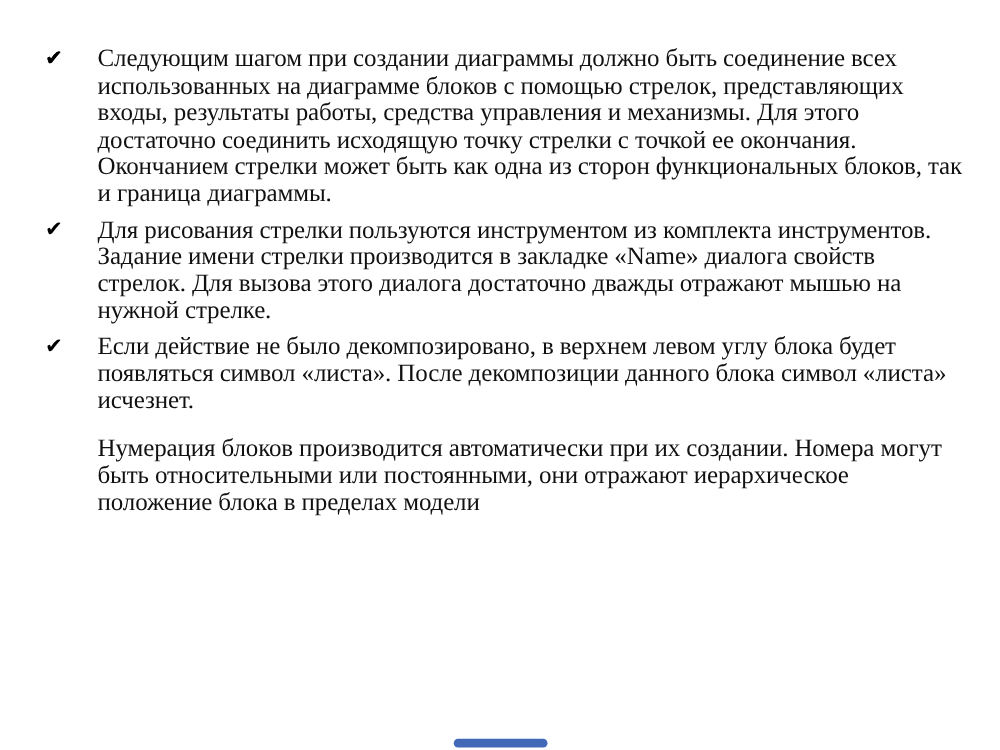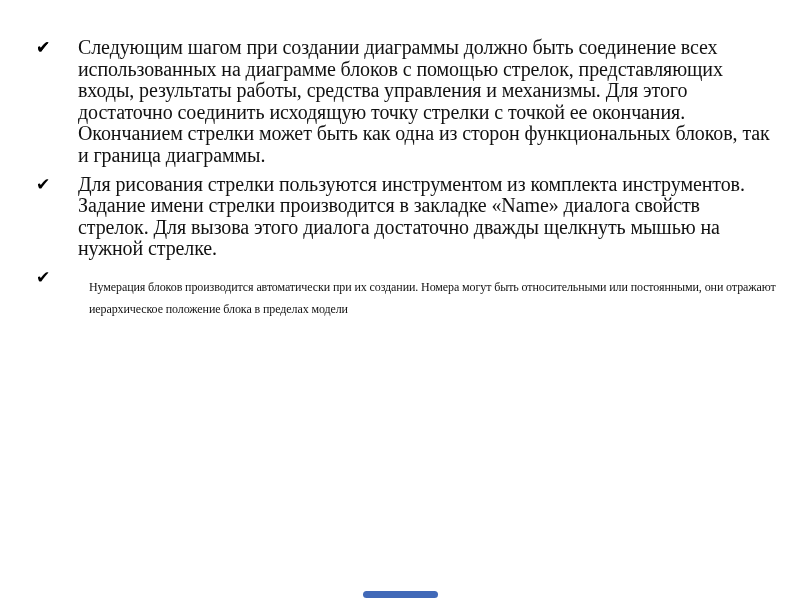--- a/index.html
+++ b/index.html
@@ -40,23 +40,23 @@
     left: 36px;
     top: 0;
     width: 30px;
     font-family: "DejaVu Sans", sans-serif;
     font-size: 17px;
     font-weight: bold;
     line-height: 21.6px;
     color: #000000;
   }
   p.closing {
-    margin: 17px 0 0 11px;
+    margin: 17px 0 0 0;
     padding-left: 78px;
-    font-size: 12px;
+    font-size: 20px;
     line-height: 21.6px;
     letter-spacing: -0.1px;
     width: 692px;
     box-sizing: content-box;
   }
   .scroll-thumb {
     position: absolute;
     left: 363px;
     top: 591px;
     width: 75px;
@@ -72,22 +72,23 @@
     <ul class="bullet-list">
       <li>
         <span class="check">✔</span>
       </li>
       <li>
         <span class="check">✔</span>
         <span>Следующим шагом при создании диаграммы должно быть соединение всех использованных на диаграмме блоков с помощью стрелок, представляющих входы, результаты работы, средства управления и механизмы. Для этого достаточно соединить исходящую точку стрелки с точкой ее окончания. Окончанием стрелки может быть как одна из сторон функциональных блоков, так и граница диаграммы.</span>
       </li>
       <li>
         <span class="check">✔</span>
-        <span>Для рисования стрелки пользуются инструментом из комплекта инструментов. Задание имени стрелки производится в закладке «Name» диалога свойств стрелок. Для вызова этого диалога достаточно дважды щелкнуть мышью на нужной стрелке.</span>
+        <span>Для рисования стрелки пользуются инструментом из комплекта инструментов. Задание имени стрелки производится в закладке «Name» диалога свойств стрелок. Для вызова этого диалога достаточно дважды отражают мышью на нужной стрелке.</span>
       </li>
       <li>
         <span class="check">✔</span>
+        <span>Если действие не было декомпозировано, в верхнем левом углу блока будет появляться символ «листа». После декомпозиции данного блока символ «листа» исчезнет.</span>
       </li>
     </ul>
     <p class="closing">Нумерация блоков производится автоматически при их создании. Номера могут быть относительными или постоянными, они отражают иерархическое положение блока в пределах модели</p>
   </div>
   <div class="scroll-thumb" style="background: rgb(65, 105, 184);"></div>
 </div>
 
 </body></html>

